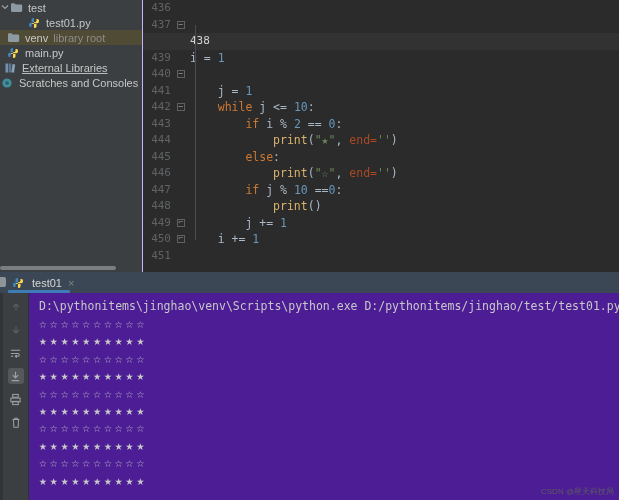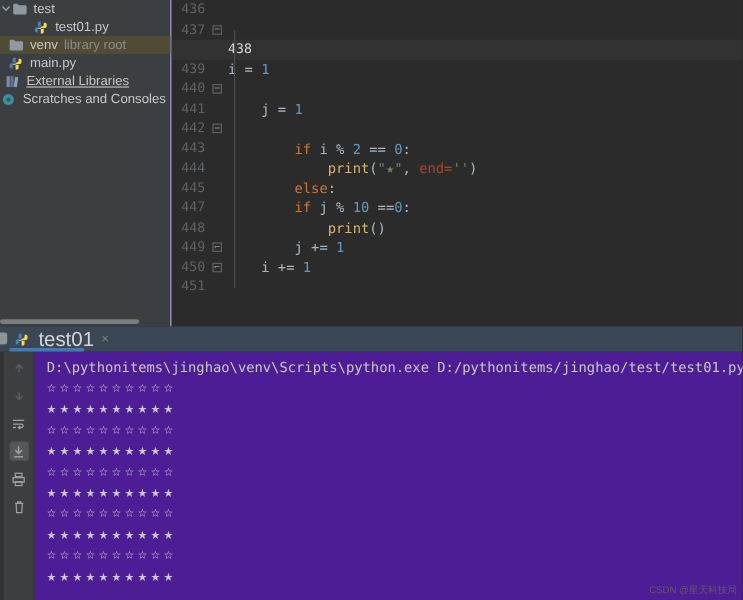--- a/index.html
+++ b/index.html
@@ -33,21 +33,21 @@
   .fold-guide { position:absolute; left:52px; width:1px; background:#4A4D4F; z-index:1; }
   .tok-kw{color:#CC7832} .tok-num{color:#6897BB} .tok-str{color:#6A8759}
   .tok-fn{color:#D8B46C} .tok-arg{color:#AA4926} .tok-plain{color:#A9B7C6} .tok-comment{color:#808080}
   .eline.cur .enum { color:#D4D4D4;padding-left:47px; }
 
   
   .console { height:228px; display:flex; flex-direction:column; }
   .tabbar { position:relative; height:21px; background:#3B4754; flex:none; display:flex; align-items:center; }
   .edge-frag { position:absolute; left:-3px; top:5px; width:9px; height:10px; background:#8E9498; border-radius:2px; }
   .rtab { position:relative; display:flex; align-items:center; gap:4px; height:100%; padding:0 6px 0 12px; cursor:pointer; }
-  .rtab-label { color:#D6D6D6; font-size:17px; }
+  .rtab-label { color:#D6D6D6; font-size:11px; }
   .rtab-close { color:#7F8486; font-size:11px; margin-left:2px; }
   .rtab-underline { position:absolute; left:8px; bottom:0; width:62px; height:3px; background:#3F7CB6; border-radius:1px; }
 
   .console-body { flex:1; display:flex; min-height:0; }
   .cstrip { width:29px; flex:none; background:#3C3F41; border-right:1px solid #2F3233; border-left:3px solid #313335;
             display:flex; flex-direction:column; align-items:center; padding-top:6px; gap:7px; }
   .cicon { width:16px; height:16px; display:flex; align-items:center; justify-content:center; border-radius:3px; cursor:pointer; }
   .cicon.selected { background:#54585A; }
   .cout { flex:1; background:#4c1d95; padding:5px 8px 0 10px; overflow:hidden;
           font-family:"DejaVu Sans Mono", monospace; }
@@ -159,35 +159,41 @@
           <div class="eline">
             <div class="enum">441</div>
             <div class="efold"></div>
             <div class="ecode"><span class="tok-plain">    j = </span><span class="tok-num">1</span></div>
           </div>
           <div class="eline">
             <div class="enum">442</div>
             <div class="efold">
               <div class="foldbox">−</div>
             </div>
+            <div class="ecode"><span class="tok-plain">    </span><span class="tok-kw">while</span><span class="tok-plain"> j &lt;= </span><span class="tok-num">10</span><span class="tok-plain">:</span></div>
           </div>
           <div class="eline">
             <div class="enum">443</div>
             <div class="efold"></div>
             <div class="ecode"><span class="tok-plain">        </span><span class="tok-kw">if</span><span class="tok-plain"> i % </span><span class="tok-num">2</span><span class="tok-plain"> == </span><span class="tok-num">0</span><span class="tok-plain">:</span></div>
           </div>
           <div class="eline">
             <div class="enum">444</div>
             <div class="efold"></div>
             <div class="ecode"><span class="tok-plain">            </span><span class="tok-fn">print</span><span class="tok-plain">(</span><span class="tok-str">"★"</span><span class="tok-plain">, </span><span class="tok-arg">end=</span><span class="tok-str">''</span><span class="tok-plain">)</span></div>
           </div>
           <div class="eline">
             <div class="enum">445</div>
             <div class="efold"></div>
             <div class="ecode"><span class="tok-plain">        </span><span class="tok-kw">else</span><span class="tok-plain">:</span></div>
+          </div>
+          <div class="eline">
+            <div class="enum">446</div>
+            <div class="efold"></div>
+            <div class="ecode"><span class="tok-plain">            </span><span class="tok-fn">print</span><span class="tok-plain">(</span><span class="tok-str">"☆"</span><span class="tok-plain">, </span><span class="tok-arg">end=</span><span class="tok-str">''</span><span class="tok-plain">)</span></div>
           </div>
           <div class="eline">
             <div class="enum">447</div>
             <div class="efold"></div>
             <div class="ecode"><span class="tok-plain">        </span><span class="tok-kw">if</span><span class="tok-plain"> j % </span><span class="tok-num">10</span><span class="tok-plain"> ==</span><span class="tok-num">0</span><span class="tok-plain">:</span></div>
           </div>
           <div class="eline">
             <div class="enum">448</div>
             <div class="efold"></div>
             <div class="ecode"><span class="tok-plain">            </span><span class="tok-fn">print</span><span class="tok-plain">()</span></div>

